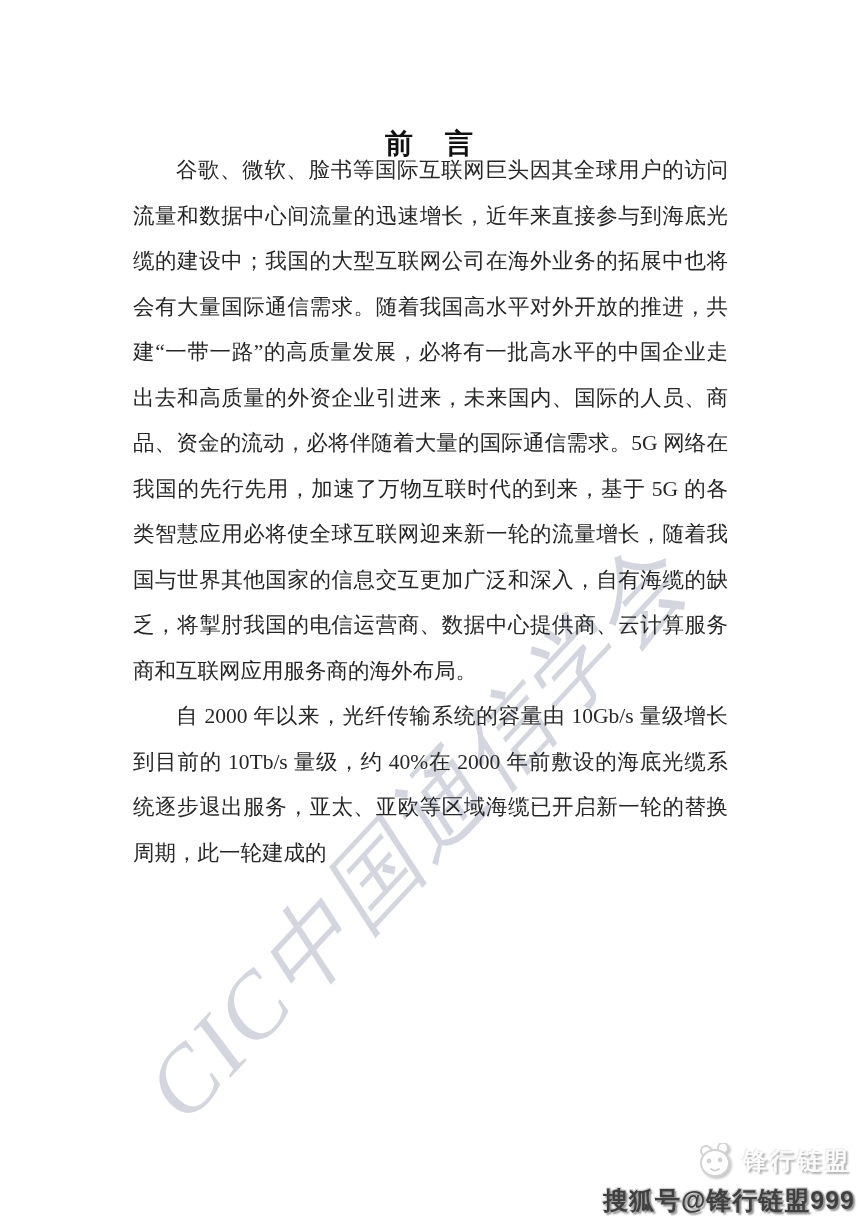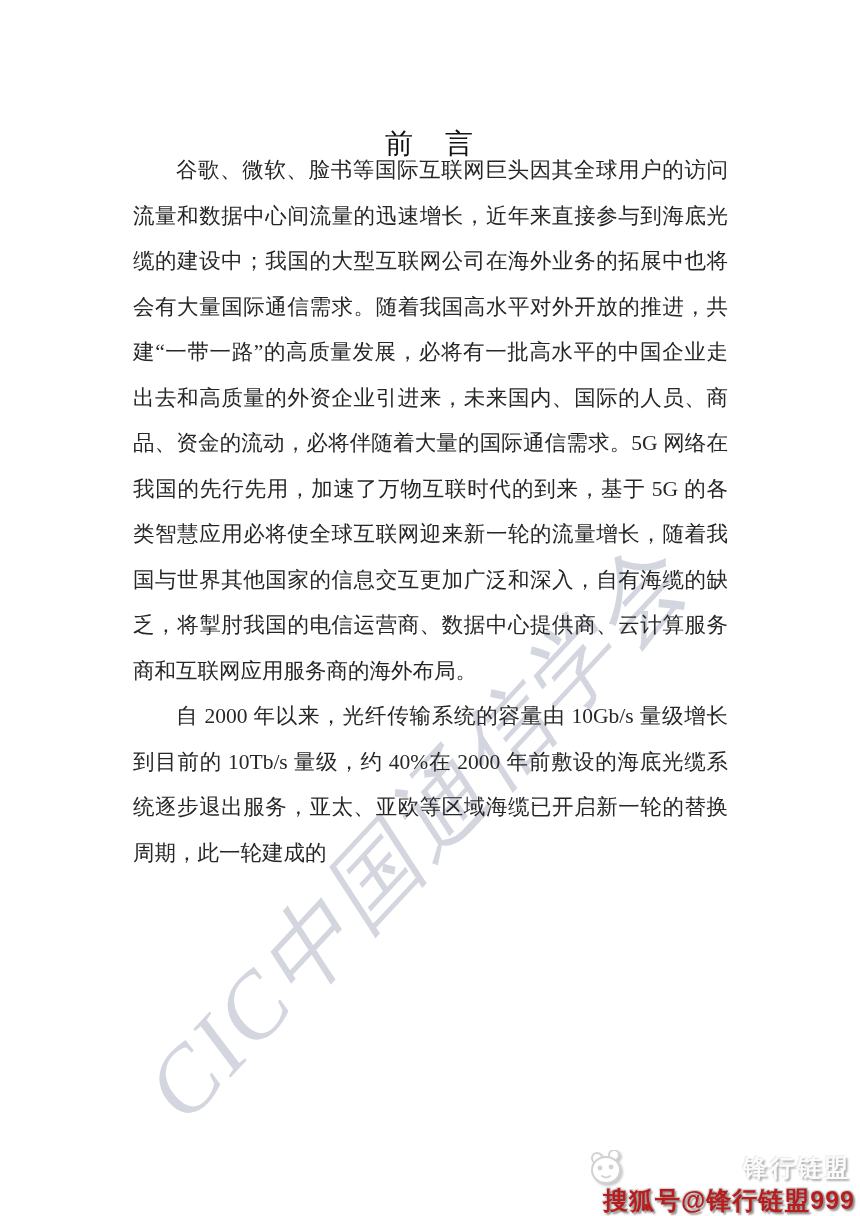--- a/index.html
+++ b/index.html
@@ -23,21 +23,21 @@
     letter-spacing:4px;
     white-space:nowrap;
     pointer-events:none;
     z-index:1;
   }
   .page-title {
     position:absolute;
     top:106px; left:0; right:0;
     text-align:center;
     font-family:"Liberation Sans","DejaVu Sans",sans-serif;
-    font-weight:normal;
+    font-weight:bold;
     font-size:28px;
     color:#111111;
     letter-spacing:2px;
     z-index:2;
   }
   .content {
     position:absolute;
     left:133px; top:148px;
     width:595px;
     font-size:21.5px;
@@ -54,41 +54,41 @@
     position:absolute;
     right:5px; bottom:3px;
     text-align:right;
     font-family:"Liberation Sans","DejaVu Sans",sans-serif;
     z-index:3;
     line-height:1;
   }
   .brand-top {
     display:flex;
     align-items:center;
-    justify-content:space-between;
+    justify-content:flex-end;
     gap:7px;
     margin-right:4px;
-    margin-bottom:2px;
+    margin-bottom:9px;
   }
   .brand-logo {
     width:40px; height:36px;
     filter:drop-shadow(2px 2px 1px #c9c9c9);
   }
   .brand-name {
     font-size:24px;
     font-weight:bold;
     letter-spacing:3px;
     color:#fbfbfb;
     text-shadow:2px 2px 2px #b0b0b0, -1px -1px 1px #e9e9e9;
   }
   .brand-handle {
     font-size:25px;
     font-weight:bold;
     letter-spacing:1px;
-    color:#b91c1c;
+    color:#404040;
     text-shadow:2px 2px 2px #8d8d8d, -1px -1px 1px #d4d4d4, 1px -1px 1px #c0c0c0;
     margin-left:16px;
   }
 </style>
 </head>
 <body>
 
 <div class="page">
 
   <div class="watermark">CIC中国通信学会</div>

